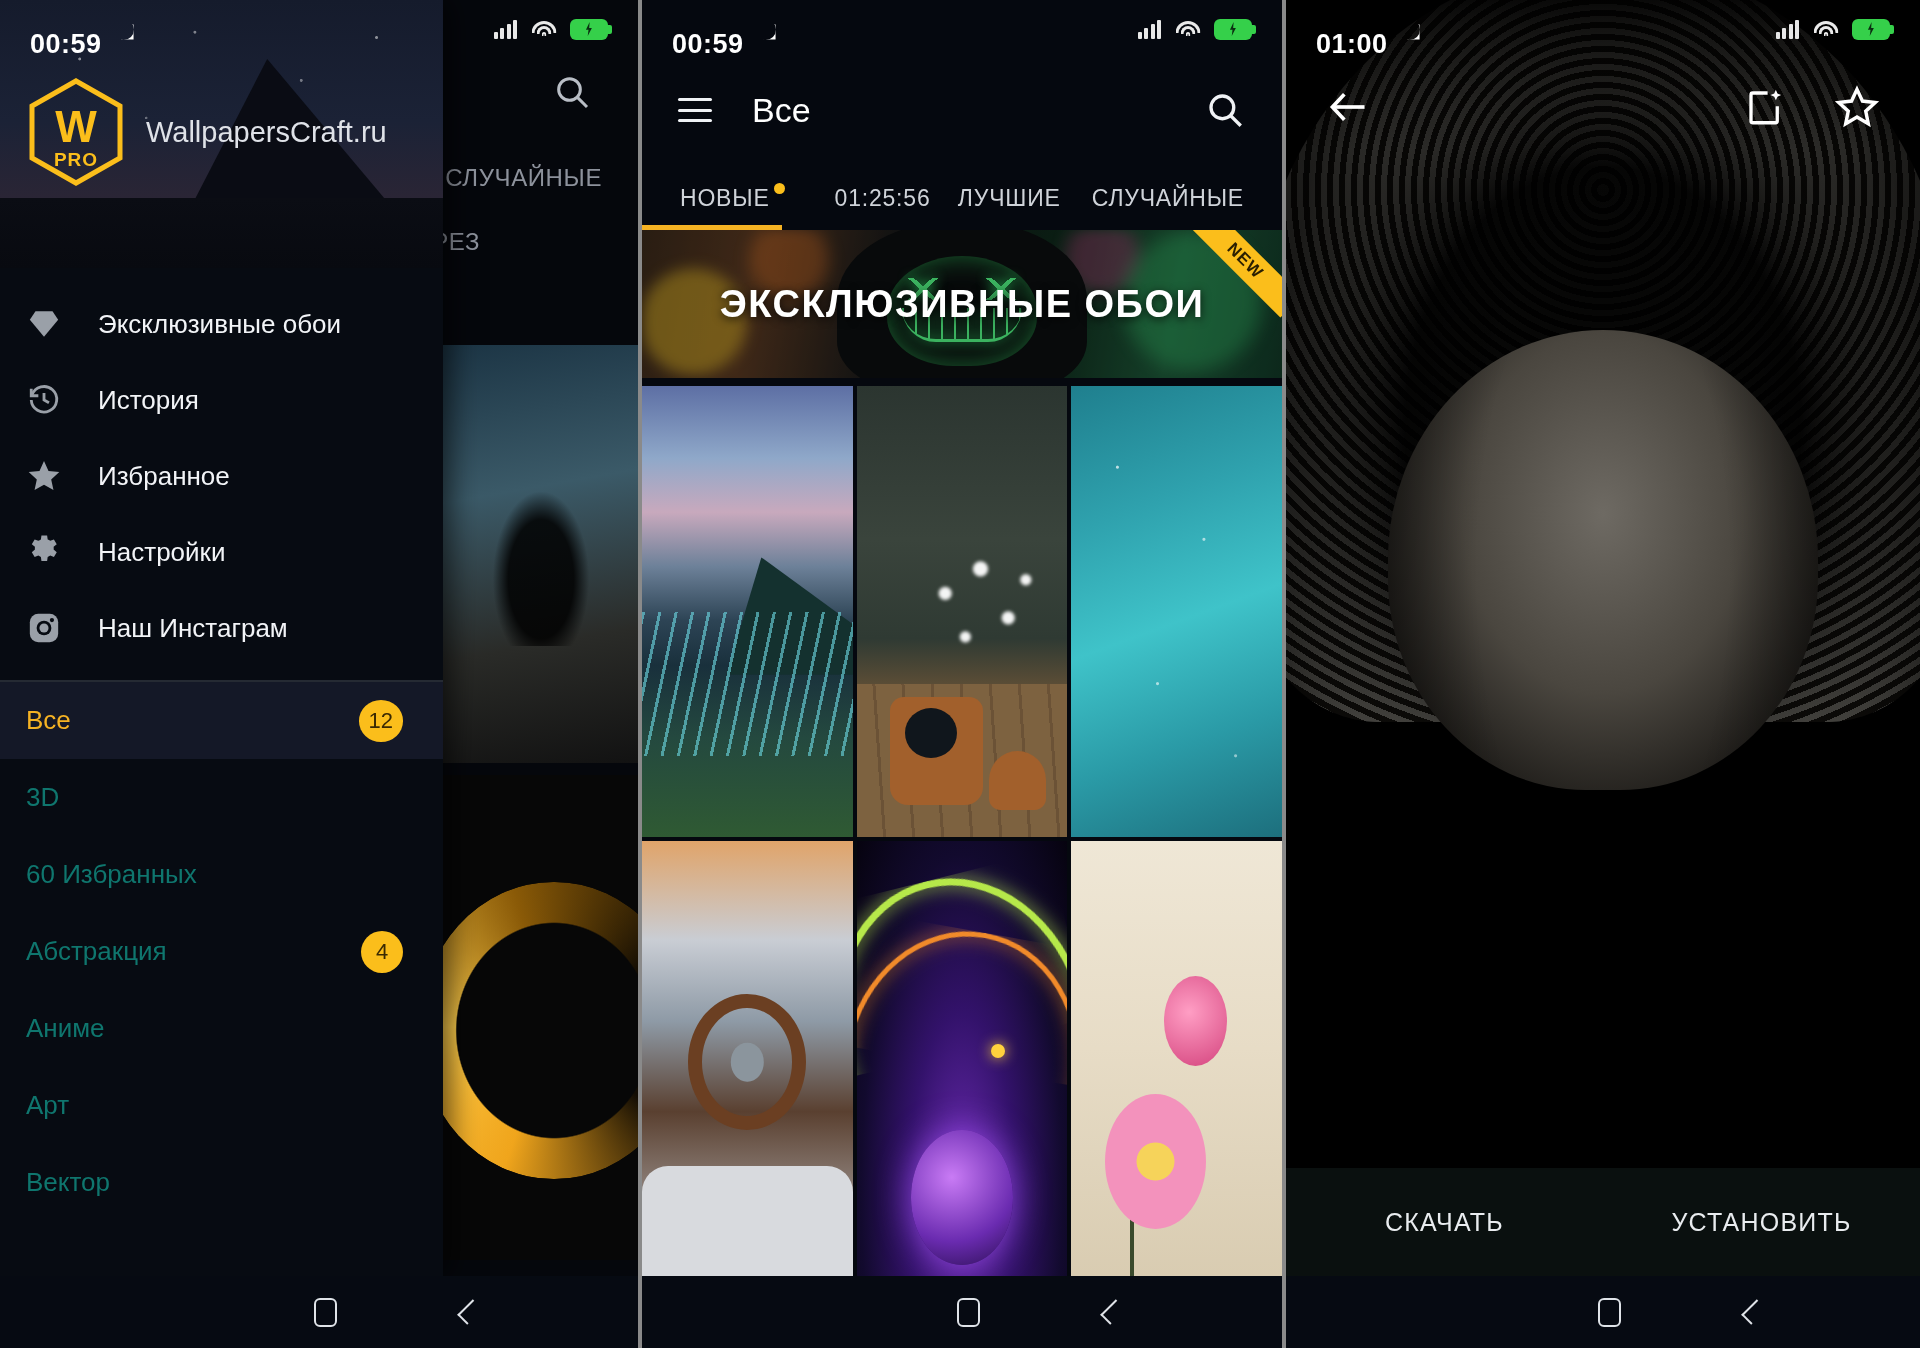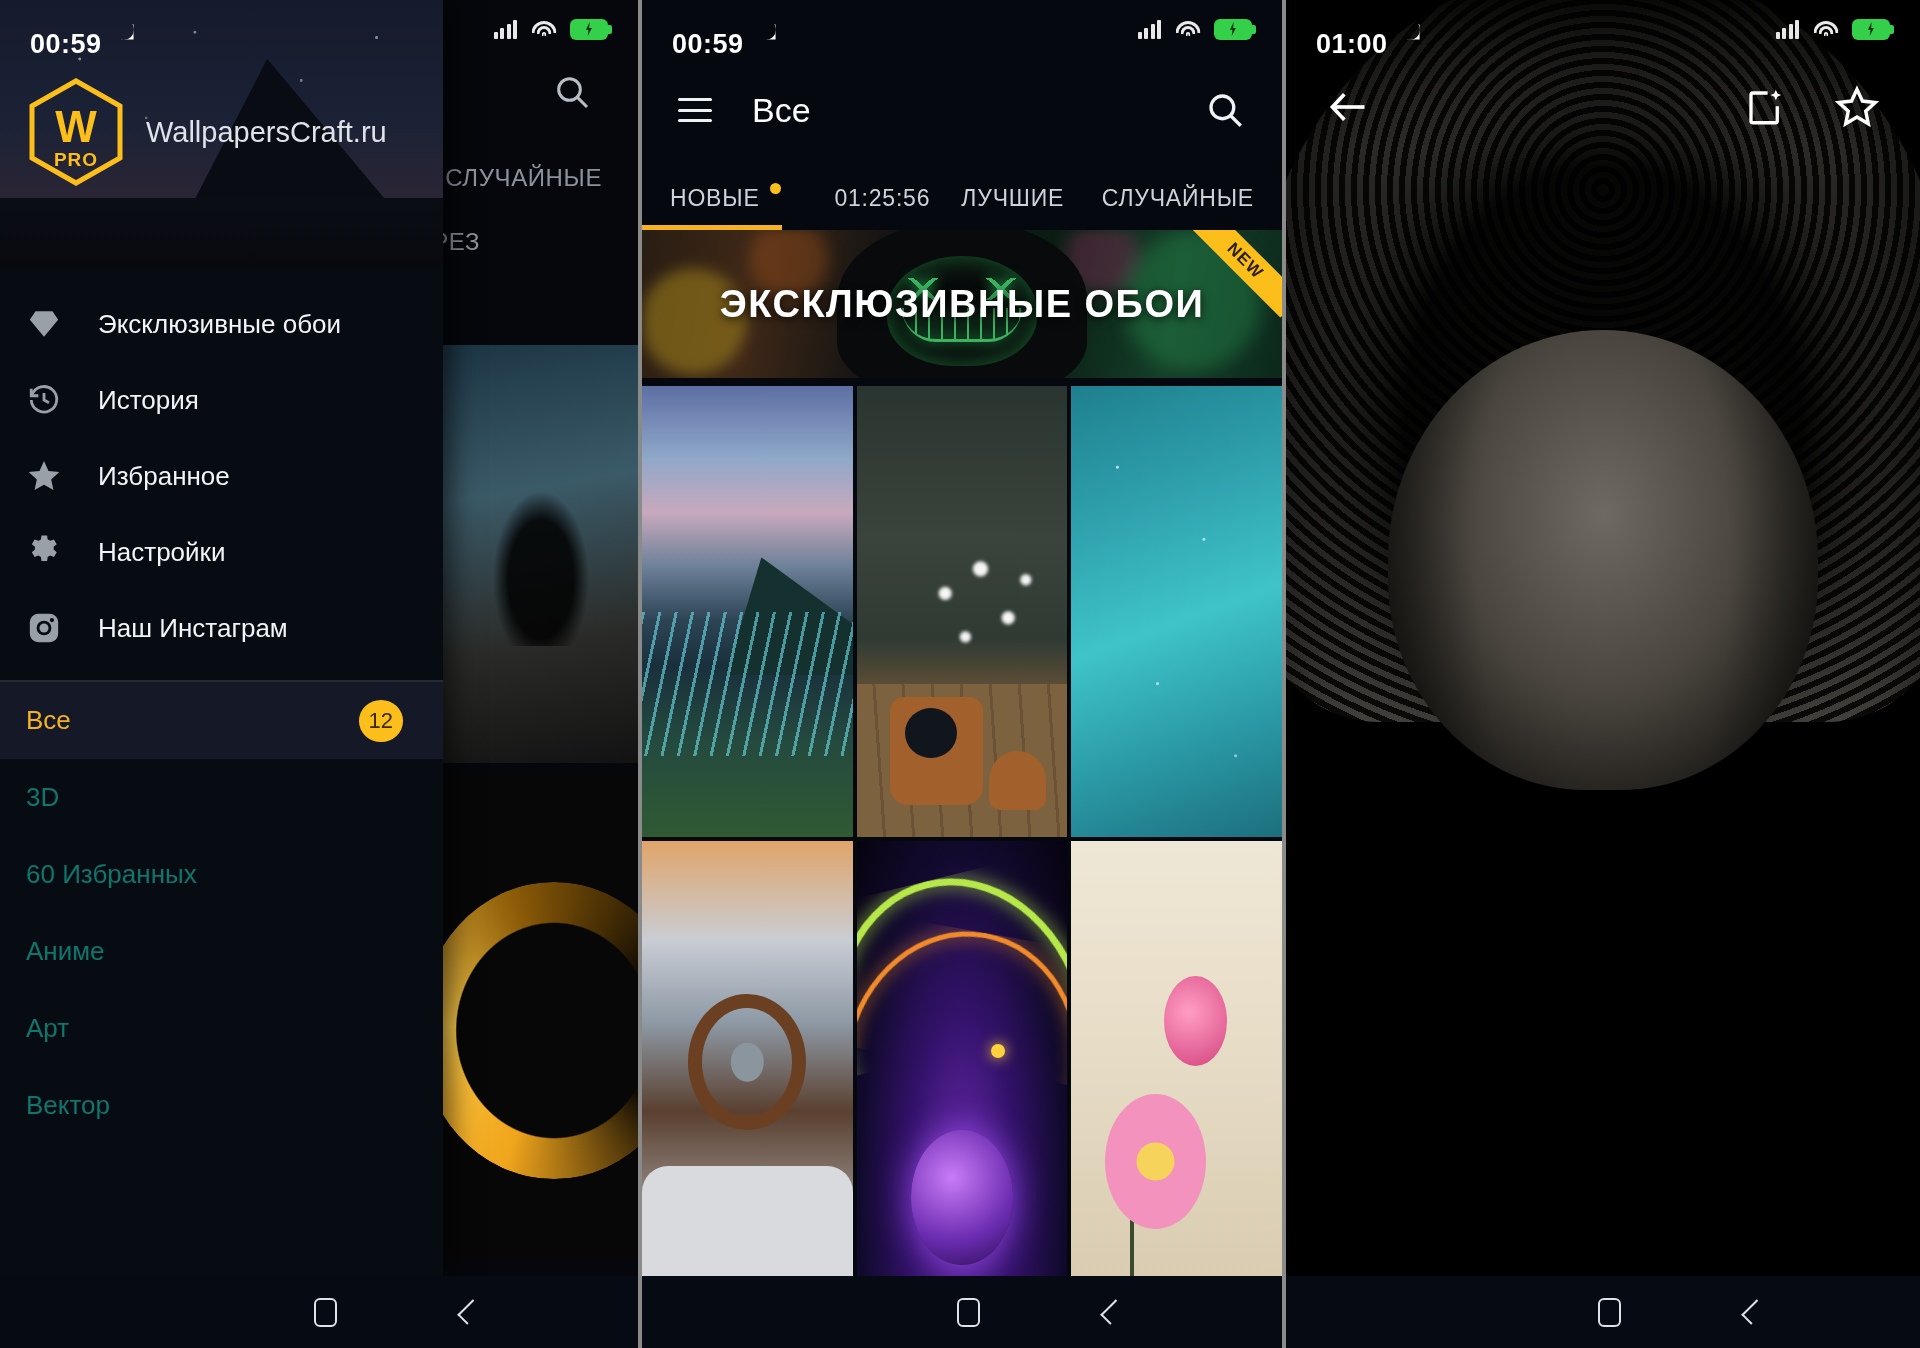--- a/index.html
+++ b/index.html
@@ -109,21 +109,21 @@
            font-size:22px; display:flex; align-items:center; justify-content:center; padding:0 10px; font-weight:500; }
 
   
   .p3 { background:#05080f; }
   .p3-top { position:absolute; top:58px; left:0; right:0; height:172px; background:#05080f; z-index:30; }
   .p3-appbar { height:104px; display:flex; align-items:center; padding:0 36px; }
   .burger { width:34px; height:24px; display:flex; flex-direction:column; justify-content:space-between; }
   .burger span { display:block; height:3px; background:#f0f2f5; border-radius:2px; }
   .p3-title { color:#fff; font-size:34px; margin-left:40px; }
   .p3-search { margin-left:auto; }
-  .p3-tabs { display:flex; align-items:flex-end; height:66px; padding:0 28px; gap:0; }
+  .p3-tabs { display:flex; align-items:flex-end; height:66px; padding:0 38px; gap:0; }
   .tab { position:relative; color:#cfd3d9; font-size:23px; letter-spacing:.8px; padding-bottom:16px; }
   .tab.t-new { width:152px; }
   .tab.t-timer { width:180px; text-align:center; }
   .tab.t-best { width:160px; text-align:left; }
   .tab.t-rand { flex:1; text-align:center; }
   .tab .dot { position:absolute; width:11px; height:11px; border-radius:50%; background:#fbbe1b;
               top:-2px; right:22px; }
   .tab-underline { position:absolute; left:0; bottom:0; width:140px; height:5px; background:#f5b223; }
 
   .banner { position:absolute; top:230px; left:0; right:0; height:148px; overflow:hidden; z-index:10;
@@ -345,20 +345,24 @@
           <span class="cat-name">Все</span>
           <span class="badge">12</span>
         </div>
         <div class="cat">
           <span class="cat-name">3D</span>
         </div>
         <div class="cat">
           <span class="cat-name">60 Избранных</span>
         </div>
         <div class="cat">
+          <span class="cat-name">Абстракция</span>
+          <span class="badge">4</span>
+        </div>
+        <div class="cat">
           <span class="cat-name">Аниме</span>
         </div>
         <div class="cat">
           <span class="cat-name">Арт</span>
         </div>
         <div class="cat">
           <span class="cat-name">Вектор</span>
         </div>
       </div>
     </div>
@@ -527,20 +531,24 @@
           </svg>
         </span>
         <span>
           <svg class="icon" width="46" height="46" viewBox="0 0 24 24" fill="none" stroke="#ffffff" stroke-width="1.8">
             <path d="M12 2.8l2.85 6.1 6.65.75-4.95 4.5 1.35 6.55L12 17.2l-5.9 3.5 1.35-6.55L2.5 9.65l6.65-.75z"></path>
           </svg>
         </span>
       </span>
     </div>
 
+    <div class="p5-bottom">
+      <span class="p5-btn">СКАЧАТЬ</span>
+      <span class="p5-btn">УСТАНОВИТЬ</span>
+    </div>
 
     <div class="statusbar">
       <div class="sb-left">
         <span class="sb-time">01:00</span>
         <span class="moon"></span>
       </div>
       <div class="sb-right">
         <span class="sig">
             <i></i>
             <i></i>

